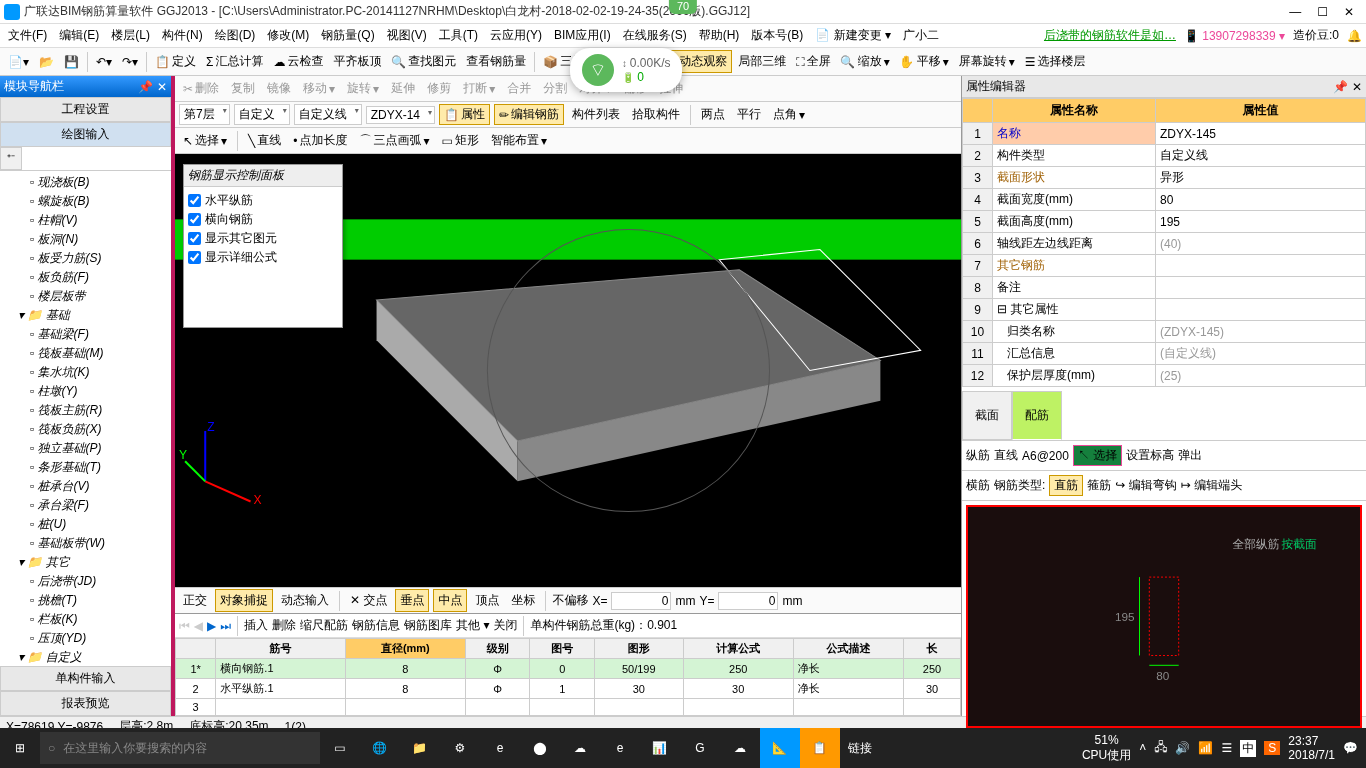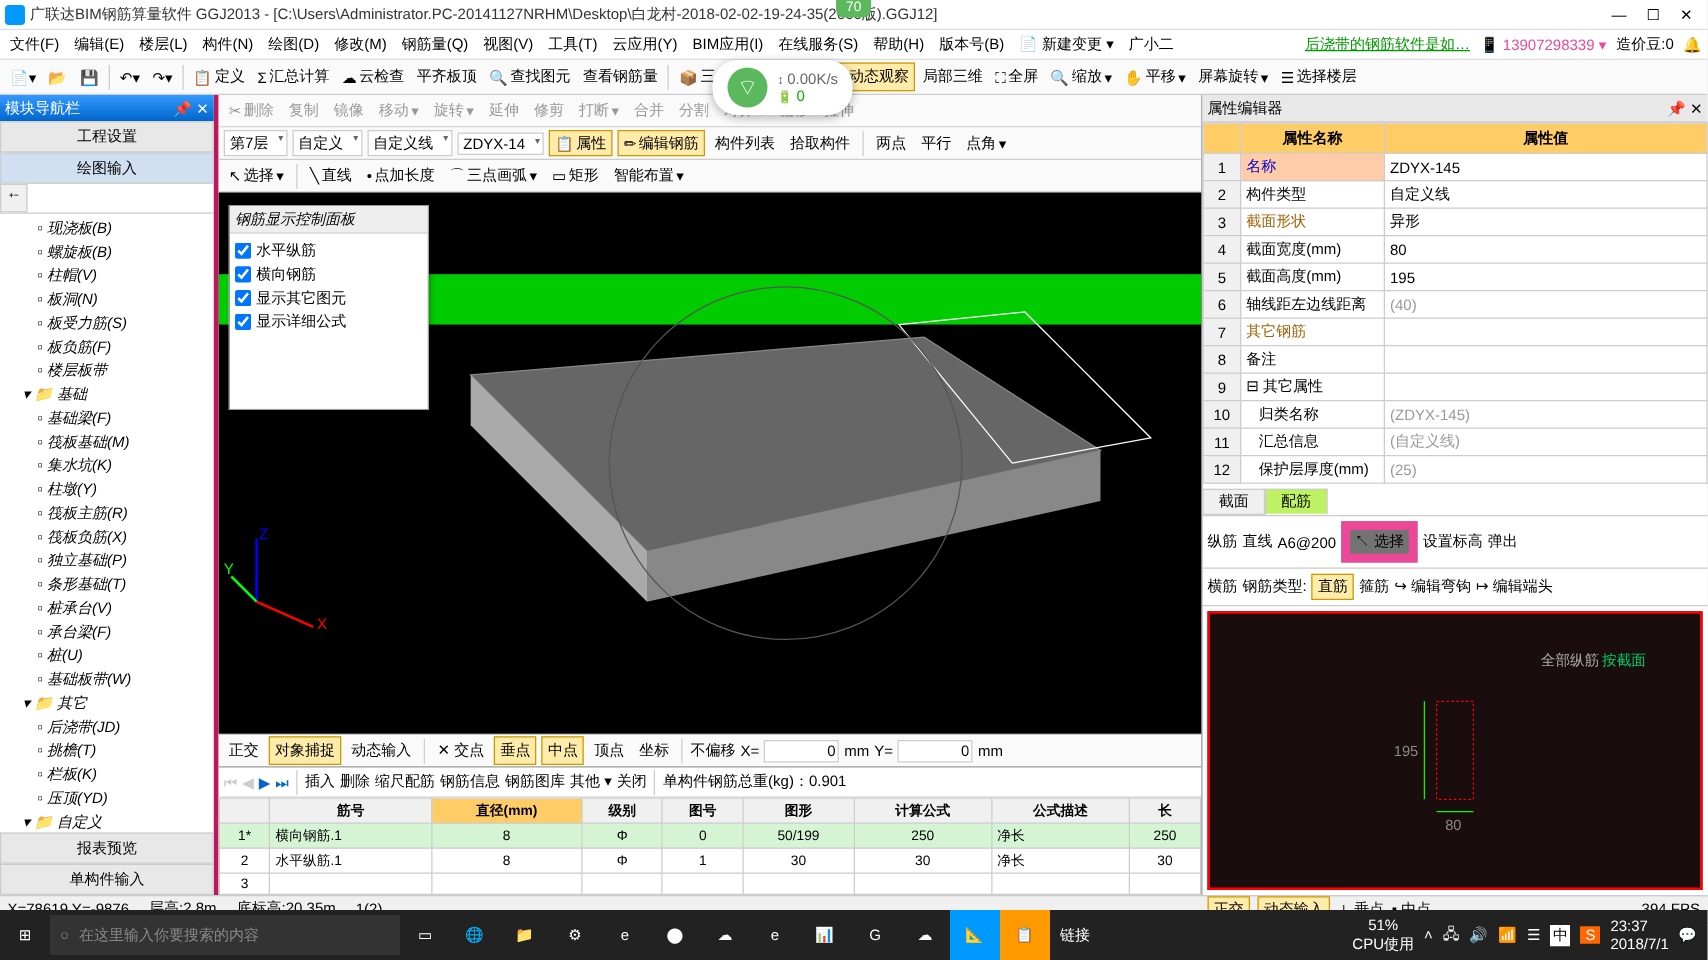--- a/index.html
+++ b/index.html
@@ -58,27 +58,27 @@
 .rebar-table th { background: #f0f0f0; }
 .rebar-table th.sorted { background: #ffcc66; }
 .rebar-table tr.row1 td { background: #d4f4d4; }
 .rebar-table tr.row2 td { background: #fff; }
 
 .right-panel { width: 405px; background: #fff; border-left: 1px solid #999; display: flex; flex-direction: column; }
 .prop-table { width: 100%; border-collapse: collapse; }
 .prop-table th { background: #ffcc66; border: 1px solid #ccc; padding: 3px; }
 .prop-table td { border: 1px solid #ccc; padding: 2px 4px; }
 .prop-table td.num { background: #f0f0f0; text-align: center; width: 30px; }
-.prop-table td.name { width: 115px; }
+.prop-table td.name { width: 163px; }
 .prop-table tr.hl td.name { background: #ffccaa; color: #0000cc; }
 .prop-table tr.blue-row td.name { color: #a16207; }
 .prop-table tr.gray-val td.val { color: #999; }
 
 .tabbar { display: flex; border-bottom: 1px solid #ccc; }
-.tabbar .tab { padding: 1px 12px; border: 1px solid #ccc; background: #f0f0f0; cursor: pointer; }
+.tabbar .tab { padding: 15px 12px; border: 1px solid #ccc; background: #f0f0f0; cursor: pointer; }
 .tabbar .tab.active { background: #bef264; border-bottom: 1px solid #fff; }
 
 .section-tools { padding: 4px; display: flex; align-items: center; gap: 4px; flex-wrap: wrap; border-bottom: 1px solid #ccc; }
 .section-view { flex: 1; background: #1a0d0d; border: 2px solid red; position: relative; margin: 4px; }
 .section-bottom { height: 26px; display: flex; align-items: center; padding: 0 4px; gap: 6px; border-top: 1px solid #ccc; }
 
 .statusbar { height: 20px; background: #f0f0f0; border-top: 1px solid #ccc; display: flex; align-items: center; padding: 0 6px; gap: 16px; font-size: 11px; }
 .statusbar .right { margin-left: auto; }
 
 .taskbar { position: absolute; bottom: 0; left: 0; right: 0; height: 40px; background: #222; display: flex; align-items: center; color: #fff; }
@@ -193,22 +193,22 @@
         <div class="tree-node"><span class="indent" style="width:24px"></span>▫ 承台梁(F)</div>
         <div class="tree-node"><span class="indent" style="width:24px"></span>▫ 桩(U)</div>
         <div class="tree-node"><span class="indent" style="width:24px"></span>▫ 基础板带(W)</div>
         <div class="tree-node"><span class="indent" style="width:12px"></span>▾ 📁 其它</div>
         <div class="tree-node"><span class="indent" style="width:24px"></span>▫ 后浇带(JD)</div>
         <div class="tree-node"><span class="indent" style="width:24px"></span>▫ 挑檐(T)</div>
         <div class="tree-node"><span class="indent" style="width:24px"></span>▫ 栏板(K)</div>
         <div class="tree-node"><span class="indent" style="width:24px"></span>▫ 压顶(YD)</div>
         <div class="tree-node"><span class="indent" style="width:12px"></span>▾ 📁 自定义</div>
       </div>
+    <div class="section-btn">单构件输入</div>
     <div class="section-btn">报表预览</div>
-    <div class="section-btn">单构件输入</div>
   </div>
 
   <div class="center">
 
     <div class="center-toolbar" style="color:#999">
       <span class="btn">✂ <span>删除</span></span>
       <span class="btn">
           <span>复制</span>
         </span>
       <span class="btn">
@@ -466,21 +466,21 @@
 
     <div class="tabbar" style="margin-top:4px">
       <div class="tab">截面</div>
       <div class="tab active">配筋</div>
     </div>
 
     <div class="section-tools">
       <span>纵筋</span>
       <span class="dd">直线</span>
       <span class="dd">A6@200</span>
-      <span class="btn active" style="background:#737373;border:7px solid #ec4899;padding:1px 4px">↖ <span>选择</span></span>
+      <span class="btn active" style="background:#15803d;border:1px solid #ec4899;padding:1px 4px">↖ <span>选择</span></span>
       <span><span>设置标高</span></span>
       <span>弹出</span>
     </div>
     <div class="section-tools">
       <span>横筋</span>
       <span>钢筋类型:</span>
       <span style="background:#ffebaa;border:1px solid #cc9900;padding:1px 4px">直筋</span>
       <span>箍筋</span>
       <span>↪ <span>编辑弯钩</span></span>
       <span>↦ <span>编辑端头</span></span>

